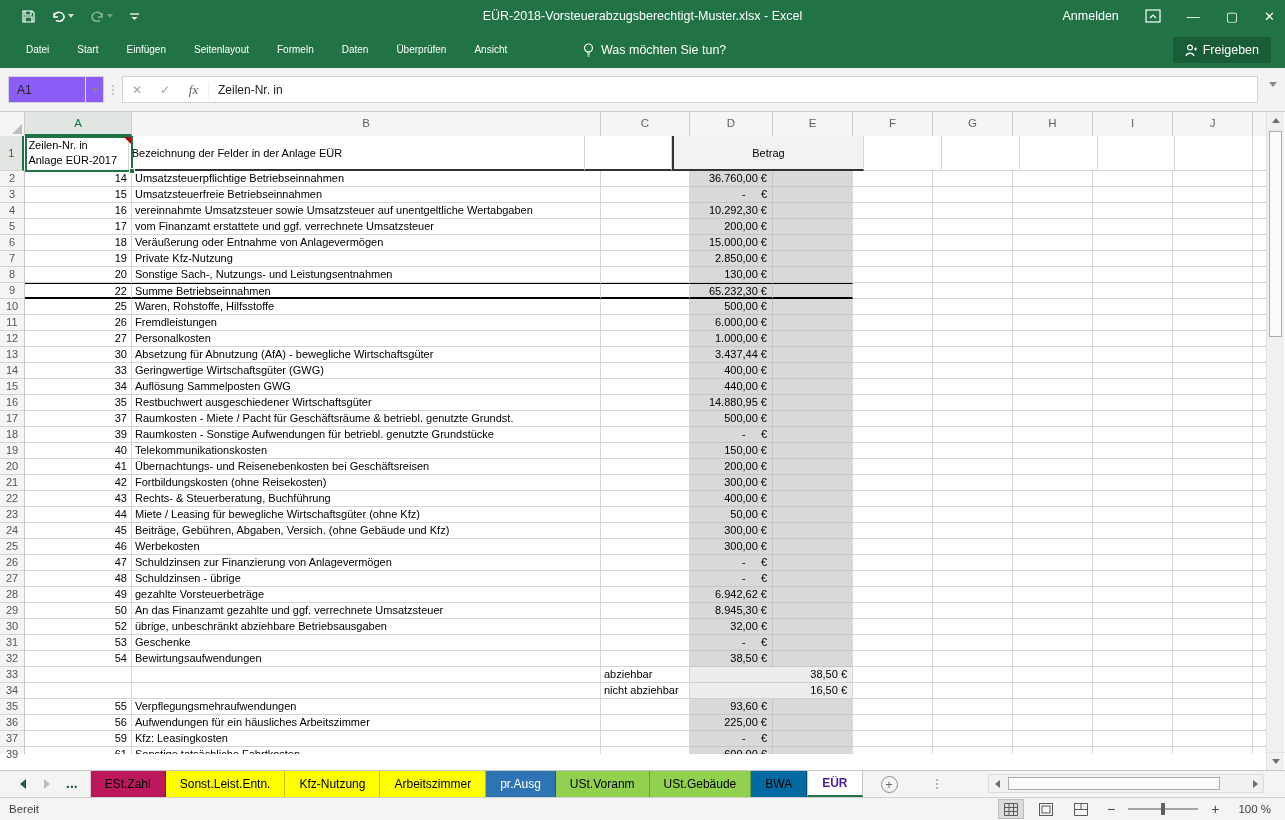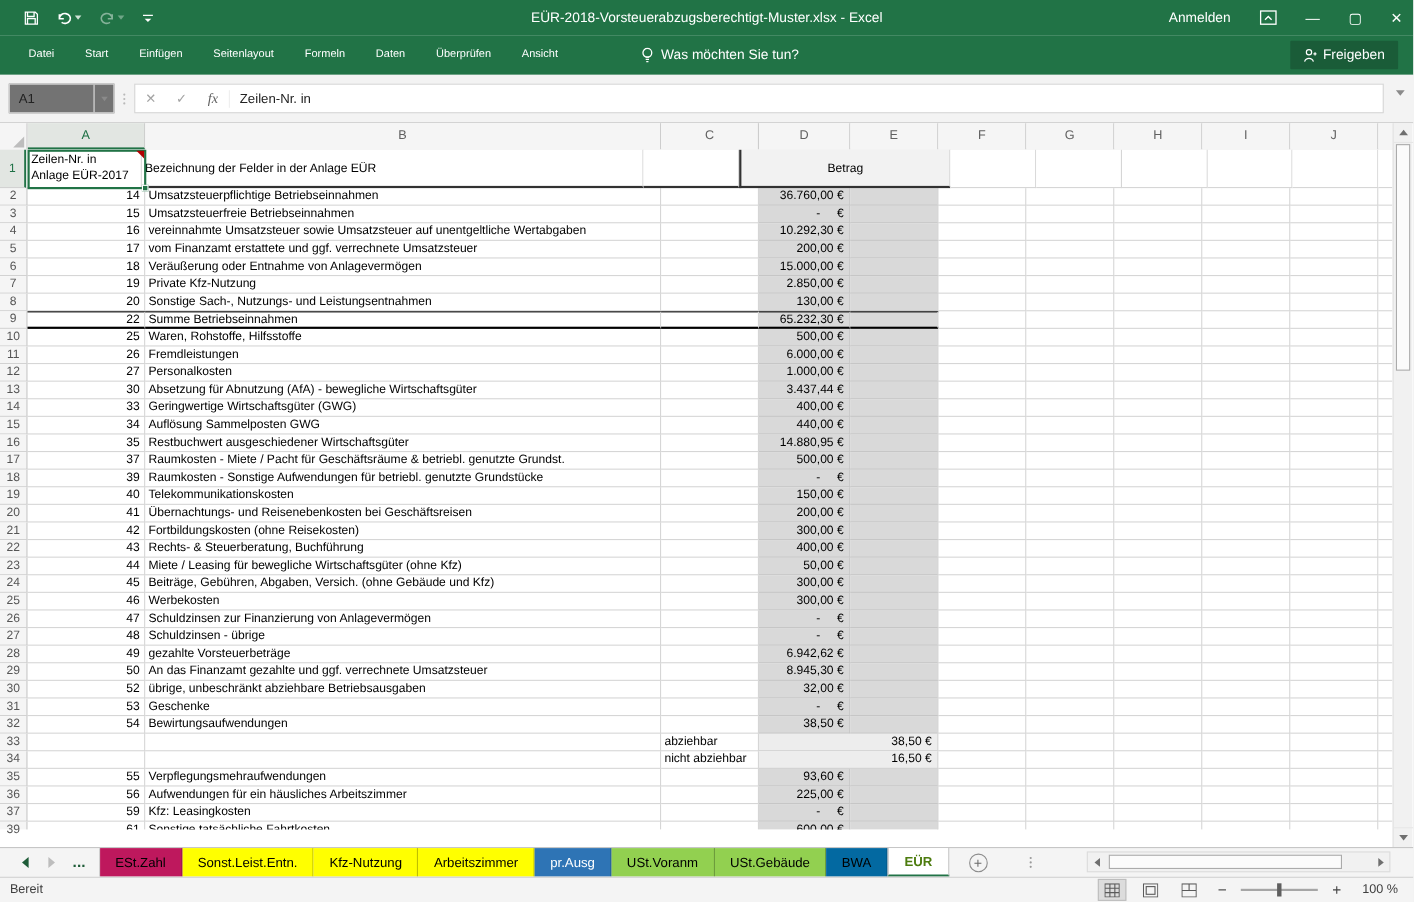--- a/index.html
+++ b/index.html
@@ -24,21 +24,21 @@
   
   .ribbonrow { position:absolute; left:0; top:32px; width:1285px; height:36px; background:#217346; }
   .rtabs { position:absolute; left:12px; top:0; height:36px; display:flex; align-items:center; }
   .rtab { color:#fff; font-size:10px; padding:0 14px; height:36px; line-height:36px; }
   .tellme { position:absolute; left:583px; top:0; height:36px; display:flex; align-items:center; gap:7px; color:#fff; font-size:12.5px; }
   .share-btn { position:absolute; right:14px; top:5px; height:26px; background:#1a5c38; color:#fff; font-size:12.5px;
                display:flex; align-items:center; gap:6px; padding:0 12px; border-radius:1px; }
 
   
   .formularow { position:absolute; left:0; top:68px; width:1285px; height:44px; background:#f3f3f3; border-bottom:1px solid #d0d0d0; }
-  .namebox { position:absolute; left:8px; top:8px; width:96px; height:27px; background:#737373; border:1px solid #d4d4d4;
+  .namebox { position:absolute; left:8px; top:8px; width:96px; height:27px; background:#8b5cf6; border:1px solid #d4d4d4;
              font-size:12px; color:#222; display:flex; align-items:center; }
   .namebox .nb-text { flex:1; padding-left:8px; }
   .namebox .nb-arrow { width:18px; height:100%; display:flex; align-items:center; justify-content:center; border-left:1px solid #e3e3e3; }
   .nb-sep { position:absolute; left:110px; top:10px; height:23px; width:6px; display:flex; flex-direction:column; justify-content:center; gap:2px; align-items:center; }
   .nb-sep i { width:2px; height:2px; background:#b9b9b9; border-radius:50%; }
   .fbar { position:absolute; left:122px; top:8px; width:1136px; height:27px; background:#fff; border:1px solid #d4d4d4;
           display:flex; align-items:center; font-size:12px; color:#222; }
   .fbtn { width:28px; text-align:center; color:#a4a4a4; font-size:12px; }
   .fx { font-family:"Liberation Serif", serif; font-style:italic; font-size:13px; color:#5f5f5f; width:30px; text-align:center; border-right:1px solid #eee; }
   .fvalue { padding-left:9px; color:#222; }
@@ -93,21 +93,21 @@
   .tri-down { width:0; height:0; border-left:4px solid transparent; border-right:4px solid transparent; border-top:5px solid #6f6f6f; }
   .vthumb { position:absolute; left:2px; top:19px; width:13px; height:206px; background:#fbfbfb; border:1px solid #ababab; }
 
   
   .tabstrip { position:absolute; left:0; top:770px; width:1285px; height:27px; background:#f4f4f4; border-top:1px solid #c6c6c6; display:flex; align-items:stretch; }
   .nav-arrows { display:flex; align-items:center; gap:18px; padding:0 14px 0 20px; }
   .arrow-left { width:0; height:0; border-top:5px solid transparent; border-bottom:5px solid transparent; border-right:6px solid #1e5c38; }
   .arrow-right { width:0; height:0; border-top:5px solid transparent; border-bottom:5px solid transparent; border-left:6px solid #bdbdbd; }
   .tab-overflow { font-size:14px; font-weight:bold; color:#1e5c38; padding:0 12px 6px 2px; display:flex; align-items:flex-end; border-right:1px solid #cfcfcf; }
   .stab { display:flex; align-items:center; padding:0 14px; font-size:12px; color:#000; border-right:1px solid rgba(0,0,0,.25); }
-  .stab.active { background:#fff; color:#4d7c0f; font-weight:bold; border:1px solid #c6c6c6; border-top:none; border-bottom:2px solid #217346; }
+  .stab.active { background:#fff; color:#4c1d95; font-weight:bold; border:1px solid #c6c6c6; border-top:none; border-bottom:2px solid #217346; }
   .addsheet { display:flex; align-items:center; margin-left:18px; }
   .addsheet .circ { width:17px; height:17px; border:1px solid #8c8c8c; border-radius:50%; color:#6a6a6a; font-size:13px; line-height:15px; text-align:center; }
   .strip-dots { display:flex; flex-direction:column; justify-content:center; gap:2px; margin-left:38px; }
   .strip-dots i { width:2px; height:2px; background:#9a9a9a; border-radius:50%; }
 
   
   .hscroll { position:absolute; left:988px; top:774px; width:276px; height:19px; background:#f1f1f1; border:1px solid #dcdcdc; display:flex; align-items:center; }
   .hs-btn { width:16px; height:100%; display:flex; align-items:center; justify-content:center; }
   .tri-left { width:0; height:0; border-top:4px solid transparent; border-bottom:4px solid transparent; border-right:5px solid #6f6f6f; }
   .tri-right { width:0; height:0; border-top:4px solid transparent; border-bottom:4px solid transparent; border-left:5px solid #6f6f6f; }

